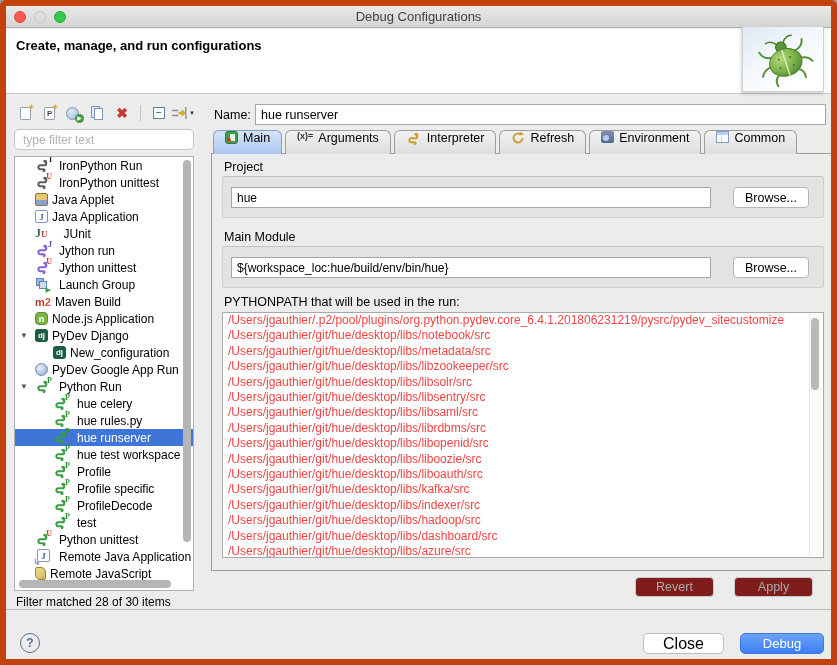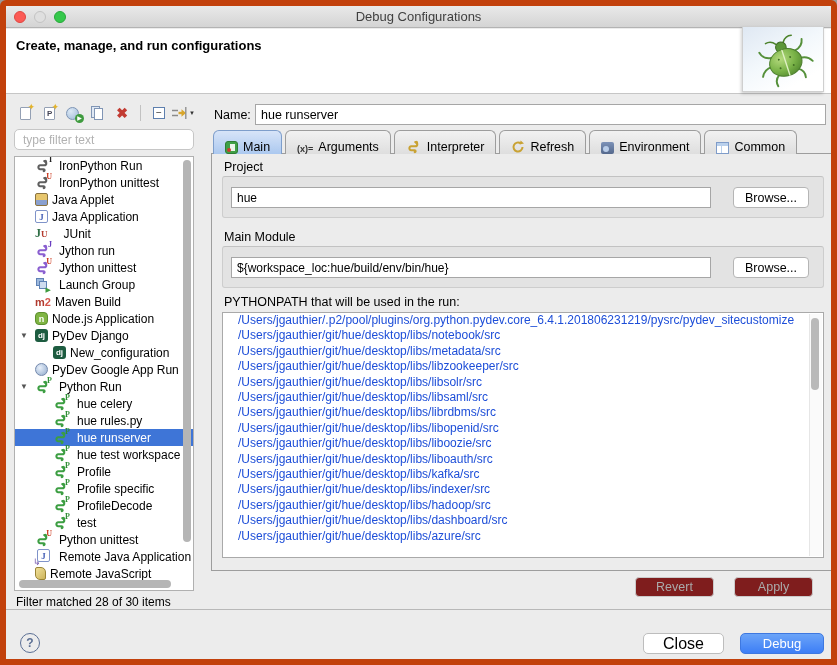--- a/index.html
+++ b/index.html
@@ -53,38 +53,38 @@
     background:#b5b5b5; border-radius:4px; }
   .tree-hscroll{ position:absolute; left:4px; bottom:2px; height:8px; width:152px;
     background:#b5b5b5; border-radius:4px; }
   .filter-status{ position:absolute; left:10px; top:589px; font-size:12px; }
   
   .name-label{ position:absolute; left:208px; top:102px; font-size:12.5px; }
   .name-input{ position:absolute; left:249px; top:98px; width:571px; height:21px;
     border:1px solid #a6a6a6; background:#fff; font-size:12.5px; padding:0 5px;
     outline:none; font-family:"Liberation Sans",sans-serif;}
   .tabbar{ position:absolute; left:207px; top:124px; height:24px; display:flex; gap:3px; z-index:2;}
-  .tab{ display:flex; align-items:flex-end; gap:5px; padding:0 11px; height:24px;
+  .tab{ display:flex; align-items:flex-start; gap:5px; padding:0 11px; height:24px;
     font-size:12.5px; border:1px solid #9d9d9d; border-bottom:none;
     border-radius:6px 6px 0 0; background:linear-gradient(#f2f2f2,#dedede); cursor:default;}
   .tab.active{ background:linear-gradient(#d7e4f8,#abc8ef); border-color:#7e9ecb; }
   .tabcontent{ position:absolute; left:205px; top:147px; width:624px; height:418px;
     border:1px solid #9d9d9d; background:#ececec; z-index:1; }
   .sec-label{ position:absolute; left:12px; font-size:12.5px; }
   .groupbox{ position:absolute; left:10px; width:602px; height:42px;
     background:#e3e3e3; border:1px solid #cdcdcd; border-top-color:#c2c2c2; border-radius:3px; }
   .groupbox .gb-input{ position:absolute; left:8px; top:10px; width:480px; height:21px;
     border:1px solid #a6a6a6; background:#fff; font-size:12px; padding:0 5px; outline:none;
     font-family:"Liberation Sans",sans-serif;}
   .browse-btn{ position:absolute; right:14px; top:10px; width:76px; height:21px;
     background:#fff; border:1px solid #b5b5b5; border-radius:4px; font-size:12.5px;
     font-family:"Liberation Sans",sans-serif; cursor:default;}
   .path-list{ position:absolute; left:10px; top:158px; width:602px; height:246px;
     background:#fff; border:1px solid #a9a9a9; overflow:hidden; }
-  .path-row{ font-size:12px; line-height:15.4px; padding-left:15px; white-space:nowrap; color:#1d4ed8;}
+  .path-row{ font-size:12px; line-height:15.4px; padding-left:5px; white-space:nowrap; color:#ef4444;}
   .list-vtrack{ position:absolute; right:1px; top:1px; bottom:1px; width:13px;
     background:#fafafa; border-left:1px solid #e6e6e6; }
   .list-vthumb{ position:absolute; right:3px; top:4px; width:8px; height:72px;
     background:#b9b9b9; border-radius:4px; }
   .revert-btn,.apply-btn{ position:absolute; top:571px; width:79px; height:20px;
     background:#7f1d1d; border:1px solid #cacaca; border-radius:4px; color:#aaa;
     font-size:12.5px; font-family:"Liberation Sans",sans-serif; cursor:default;}
   .revert-btn{ left:629px; } .apply-btn{ left:728px; }
   
   .bottom-sep{ position:absolute; left:0; right:0; top:603px; height:1px; background:#b8b8b8; }
@@ -536,20 +536,21 @@
       <button class="browse-btn">Browse...</button>
     </div>
 
     <div class="sec-label" style="top:141px">PYTHONPATH that will be used in the run:</div>
     <div class="path-list" id="pathlist">
       <div class="path-row">/Users/jgauthier/.p2/pool/plugins/org.python.pydev.core_6.4.1.201806231219/pysrc/pydev_sitecustomize</div>
         <div class="path-row">/Users/jgauthier/git/hue/desktop/libs/notebook/src</div>
         <div class="path-row">/Users/jgauthier/git/hue/desktop/libs/metadata/src</div>
         <div class="path-row">/Users/jgauthier/git/hue/desktop/libs/libzookeeper/src</div>
         <div class="path-row">/Users/jgauthier/git/hue/desktop/libs/libsolr/src</div>
+        <div class="path-row">/Users/jgauthier/git/hue/desktop/libs/libsentry/src</div>
         <div class="path-row">/Users/jgauthier/git/hue/desktop/libs/libsaml/src</div>
         <div class="path-row">/Users/jgauthier/git/hue/desktop/libs/librdbms/src</div>
         <div class="path-row">/Users/jgauthier/git/hue/desktop/libs/libopenid/src</div>
         <div class="path-row">/Users/jgauthier/git/hue/desktop/libs/liboozie/src</div>
         <div class="path-row">/Users/jgauthier/git/hue/desktop/libs/liboauth/src</div>
         <div class="path-row">/Users/jgauthier/git/hue/desktop/libs/kafka/src</div>
         <div class="path-row">/Users/jgauthier/git/hue/desktop/libs/indexer/src</div>
         <div class="path-row">/Users/jgauthier/git/hue/desktop/libs/hadoop/src</div>
         <div class="path-row">/Users/jgauthier/git/hue/desktop/libs/dashboard/src</div>
         <div class="path-row">/Users/jgauthier/git/hue/desktop/libs/azure/src</div>

